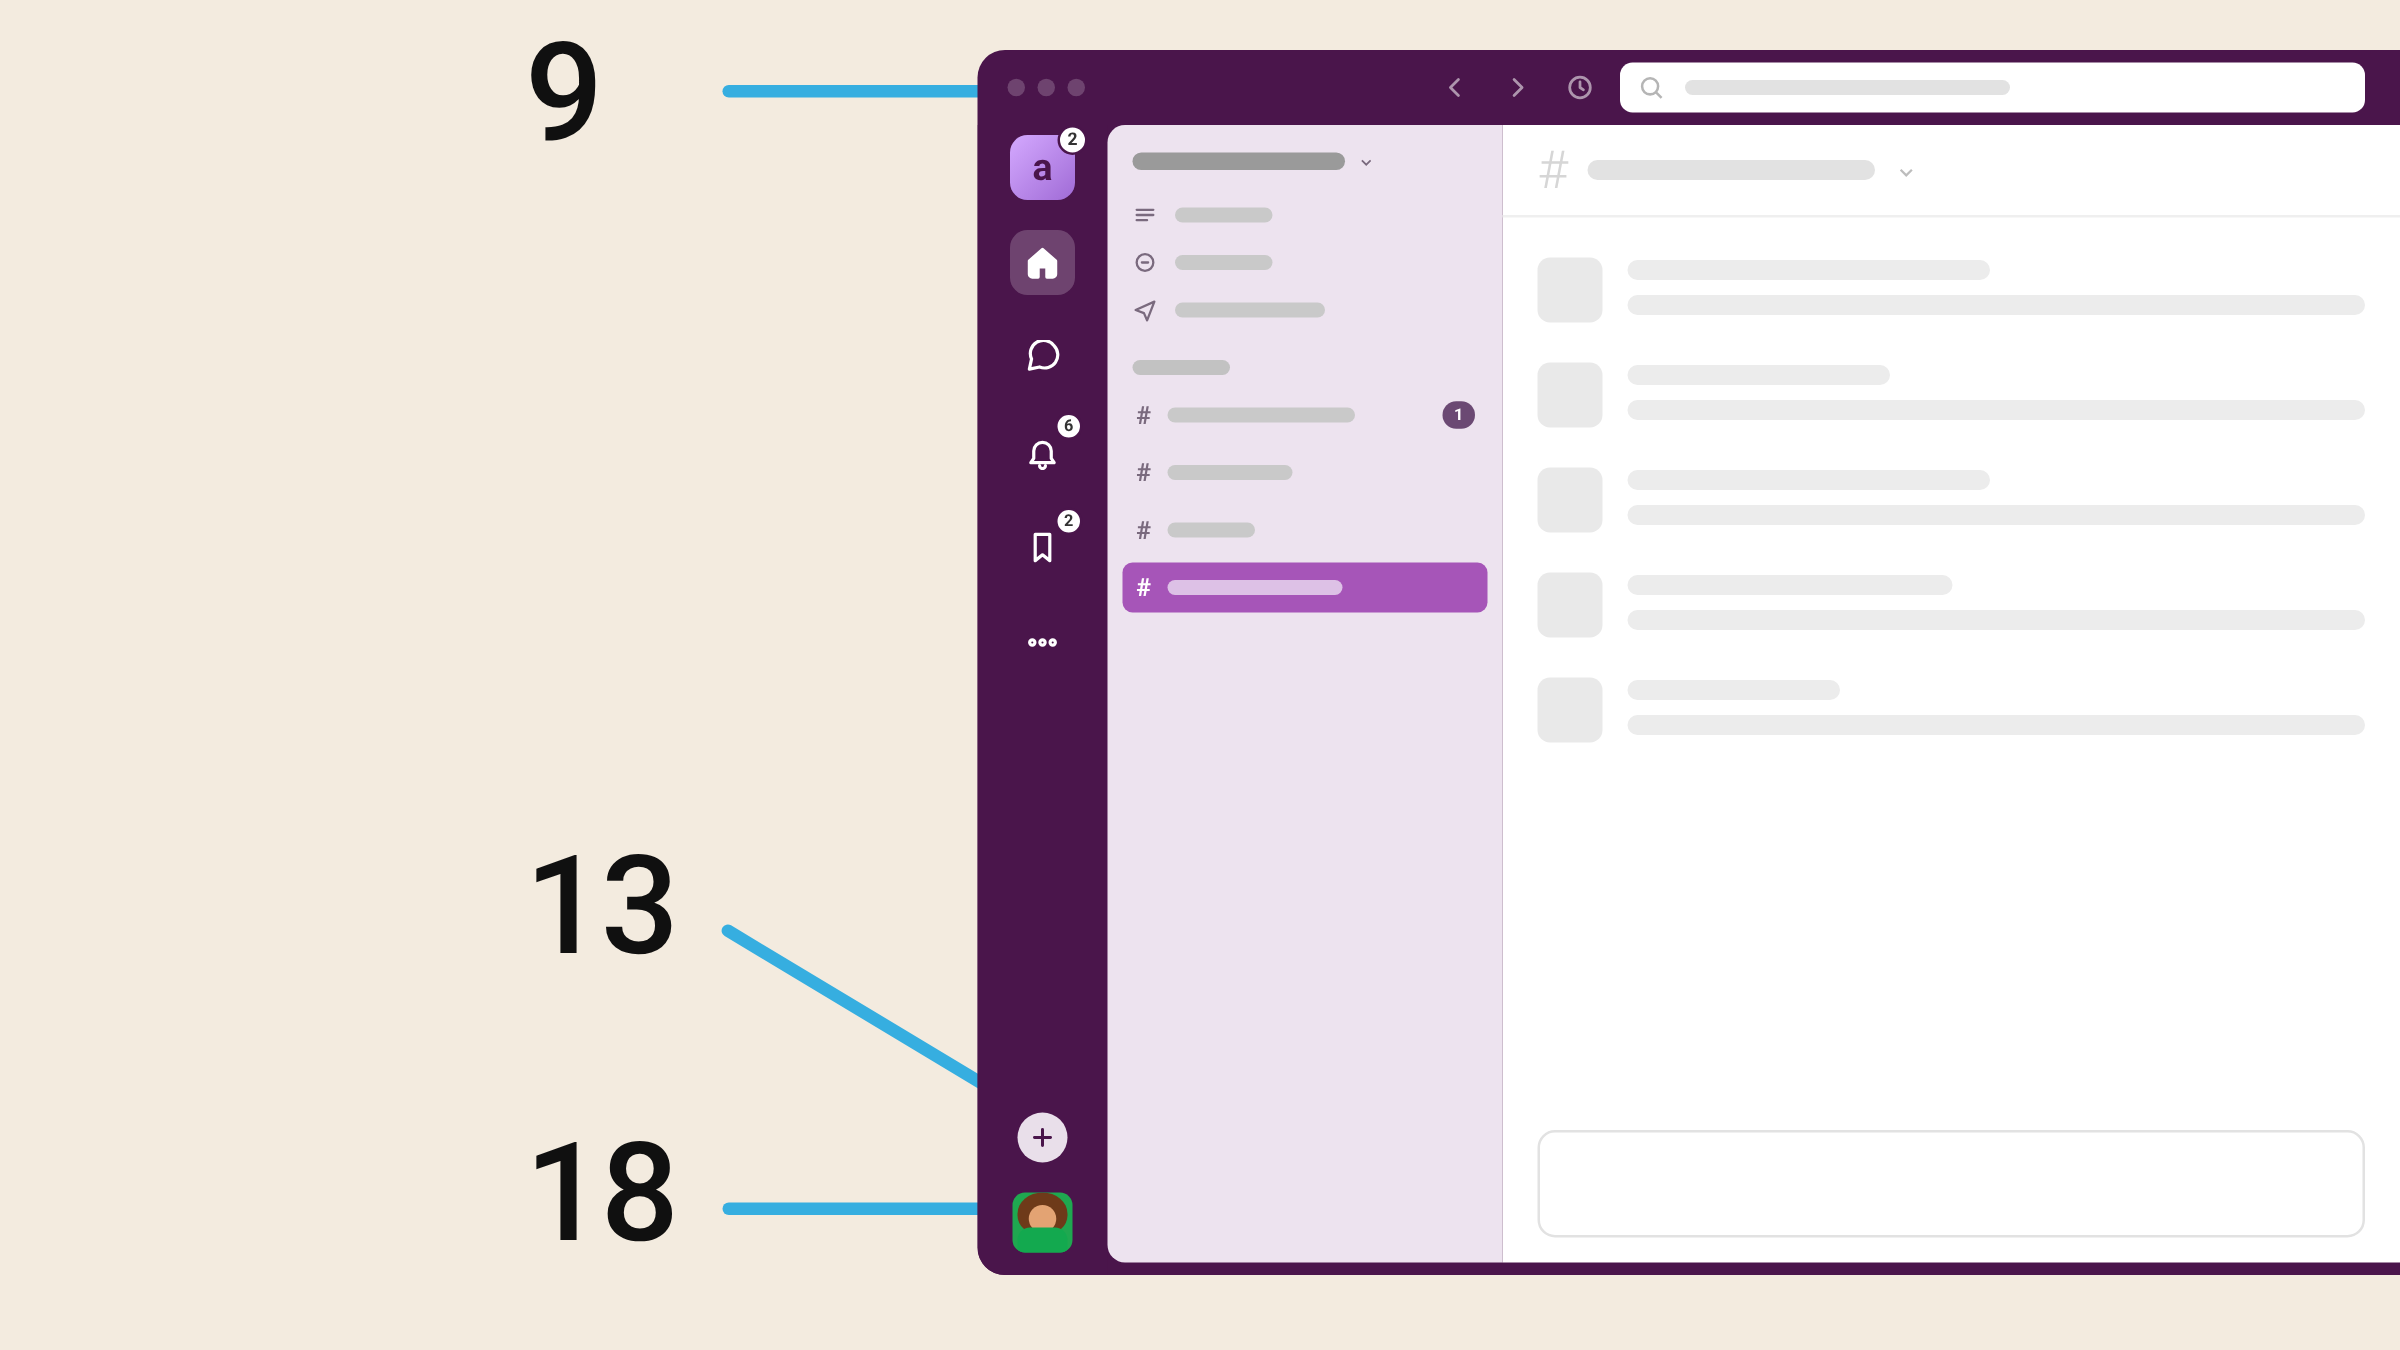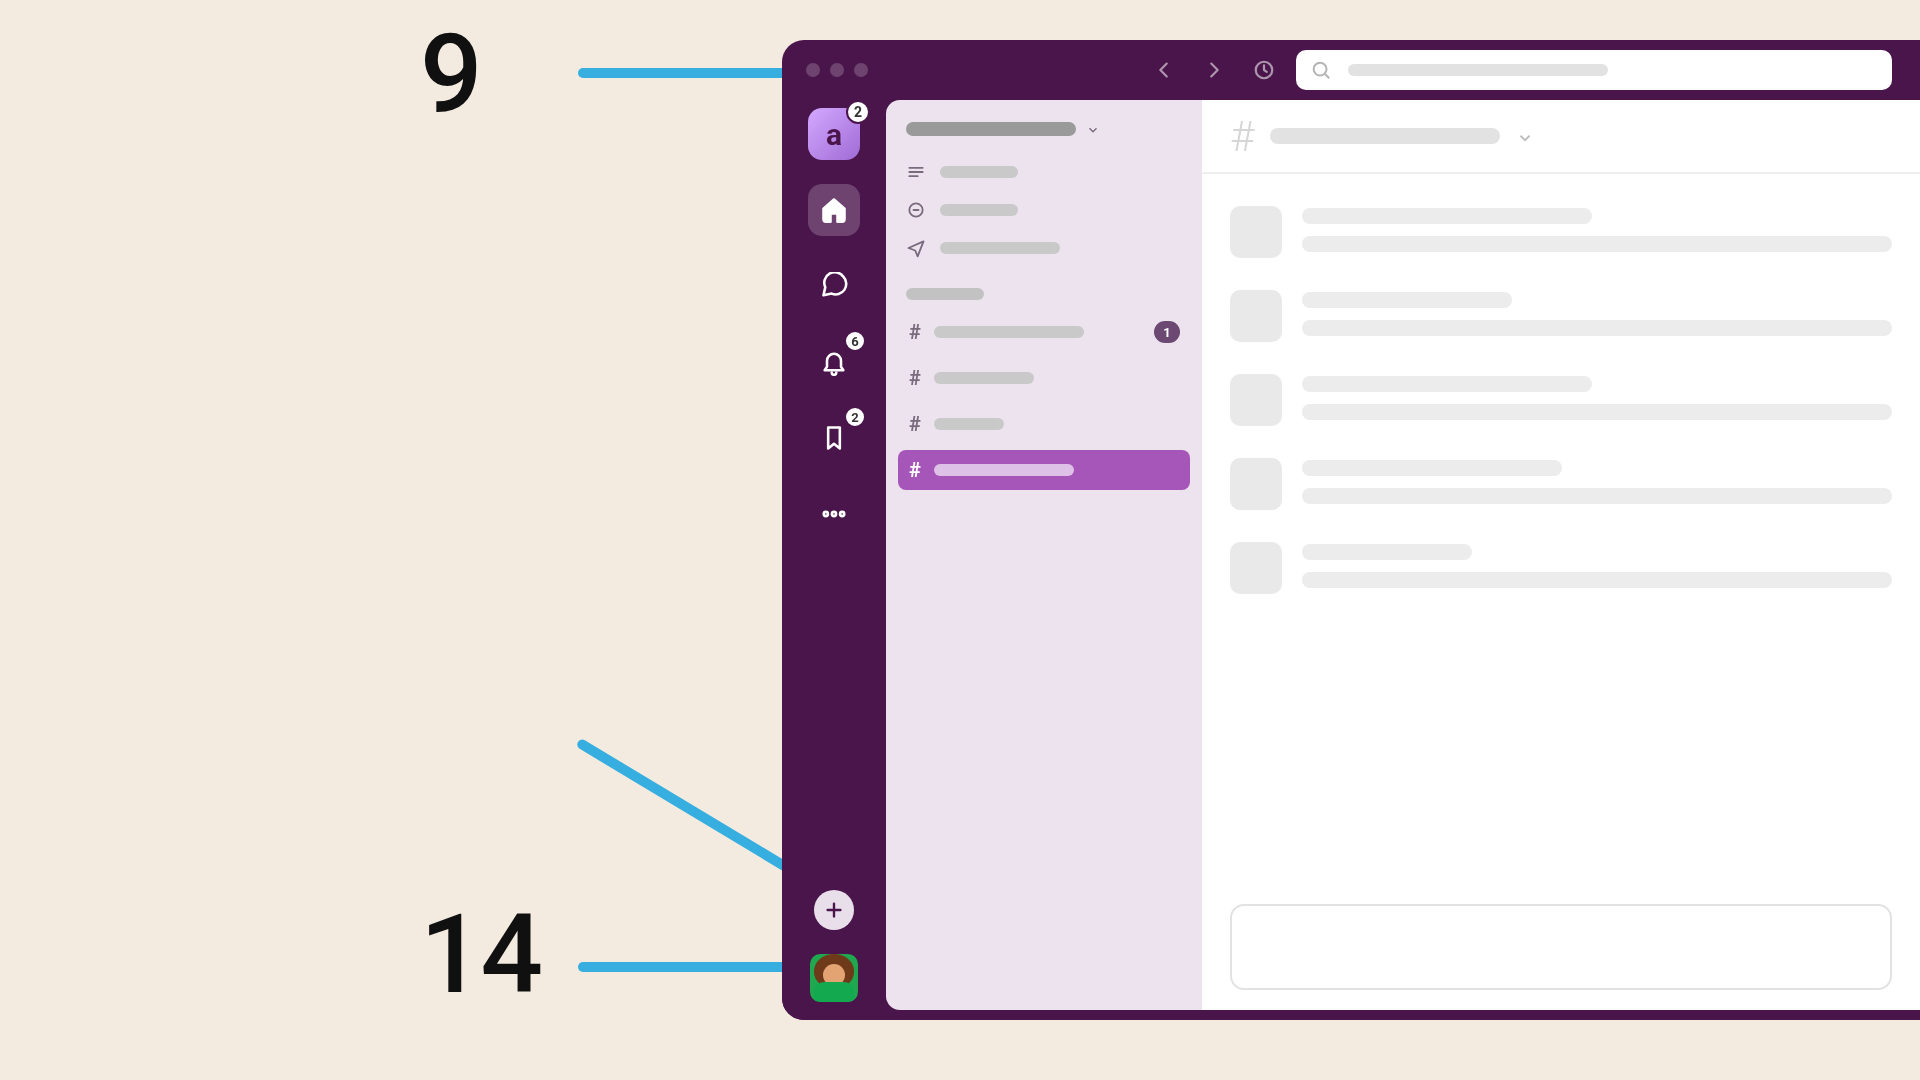--- a/index.html
+++ b/index.html
@@ -300,23 +300,24 @@
 </style>
 </head>
 <body>
 
 <div class="canvas">
 
   <div class="annotation annotation-12">9</div>
   <div class="leader leader-12"></div>
   <div class="leader-12-cap"></div>
 
+  <div class="annotation annotation-13">13</div>
   <div class="leader leader-13"></div>
 
-  <div class="annotation annotation-14">14</div>
+  <div class="annotation annotation-14">18</div>
   <div class="leader leader-14"></div>
 
   <div class="app">
 
     <div class="topbar">
       <div class="traffic-lights">
         <span></span>
         <span></span>
         <span></span>
       </div>

